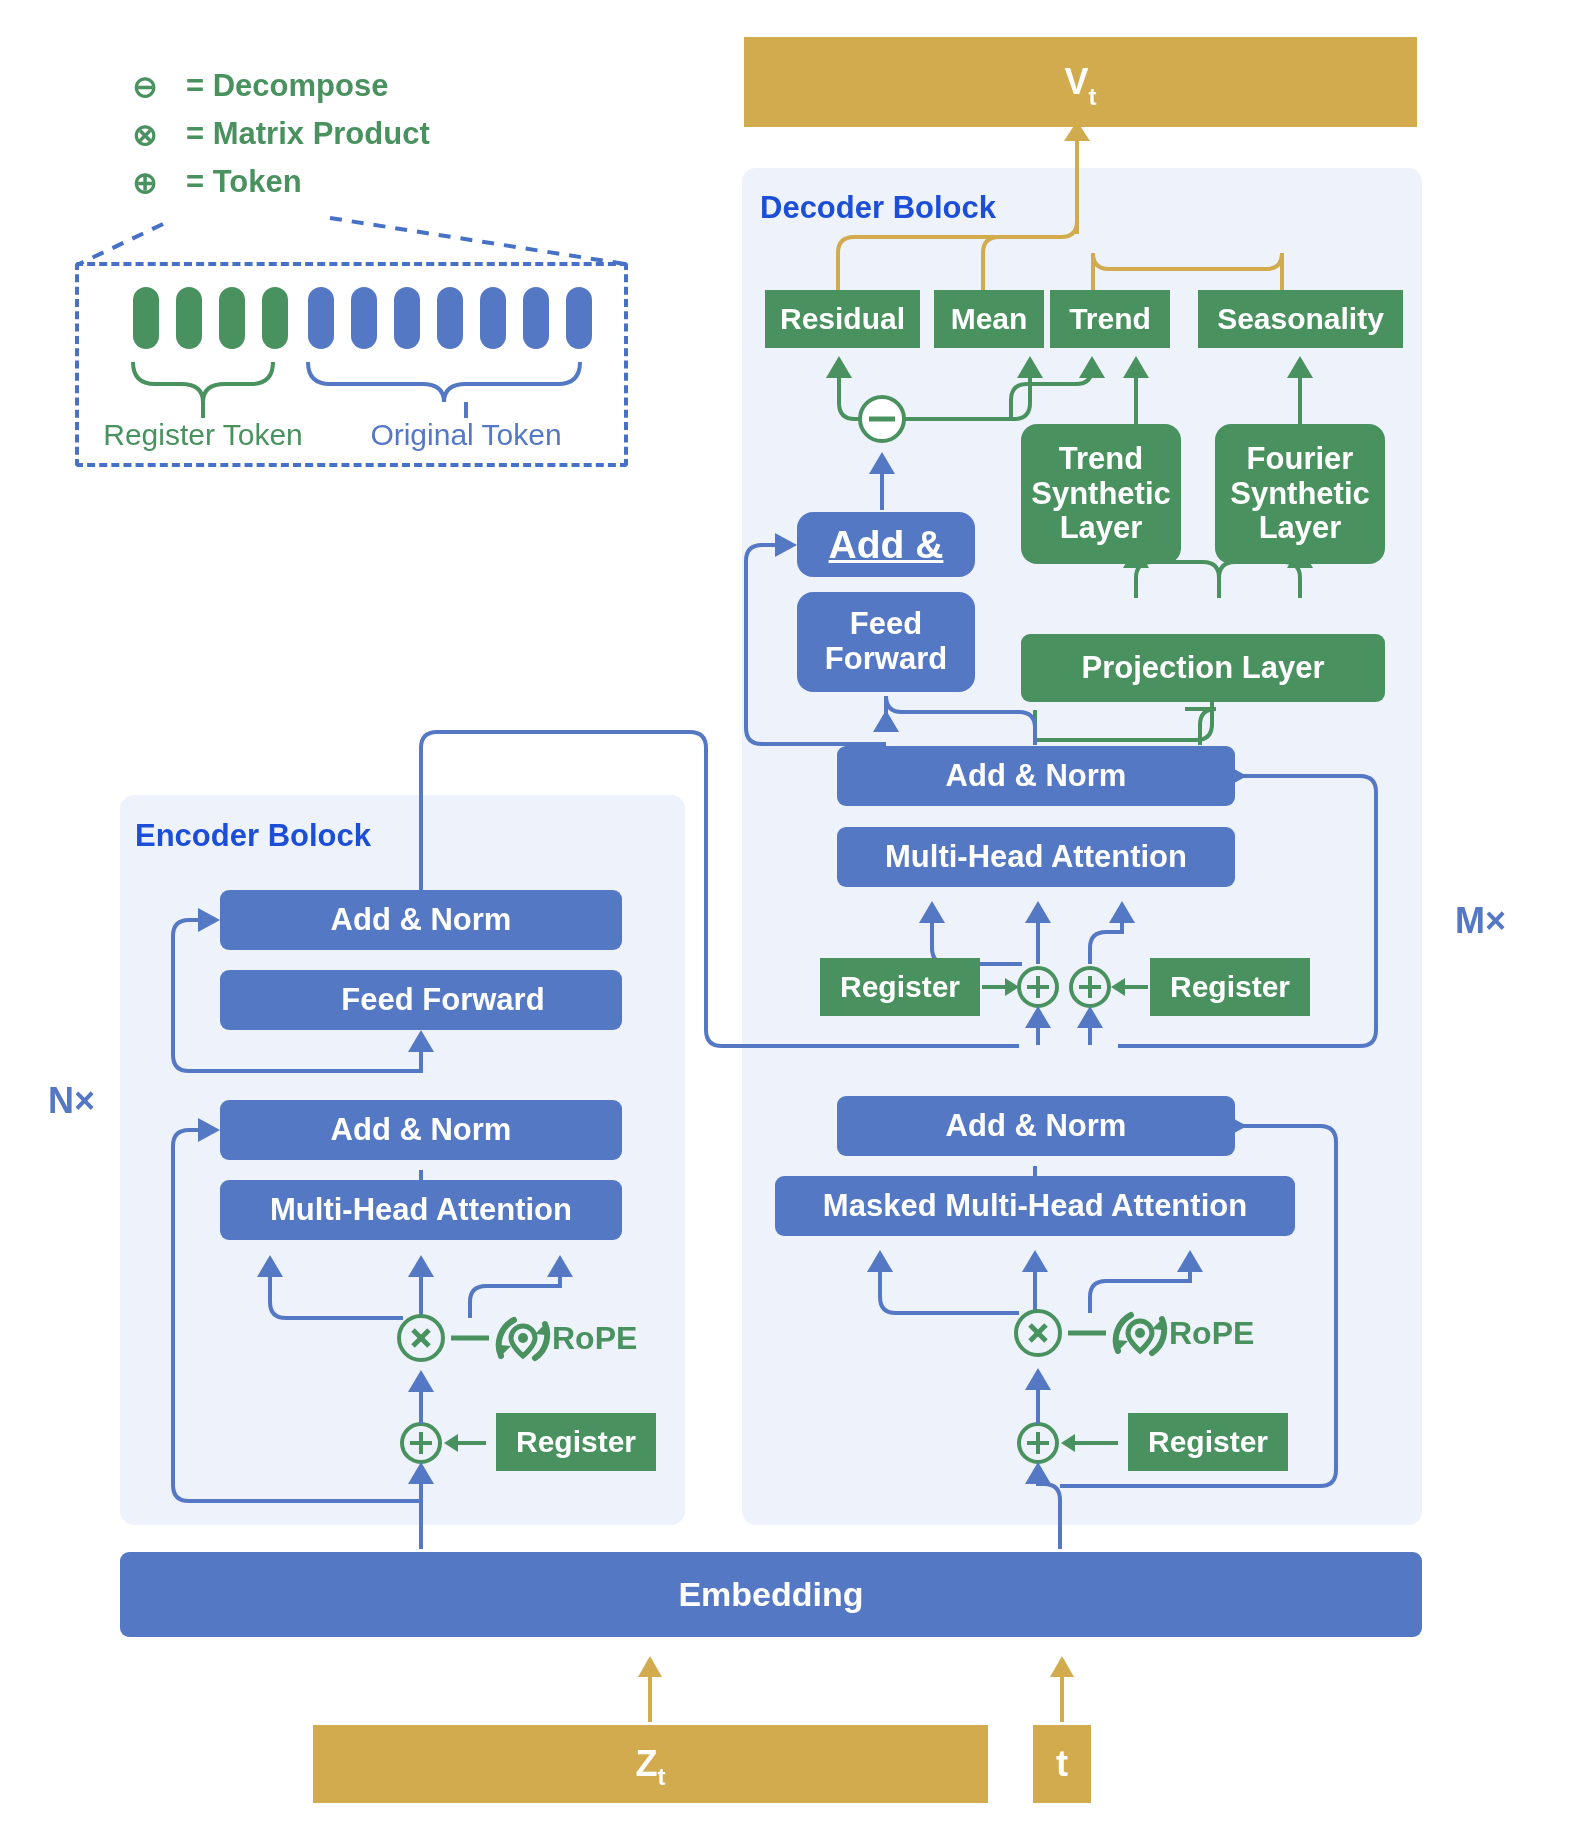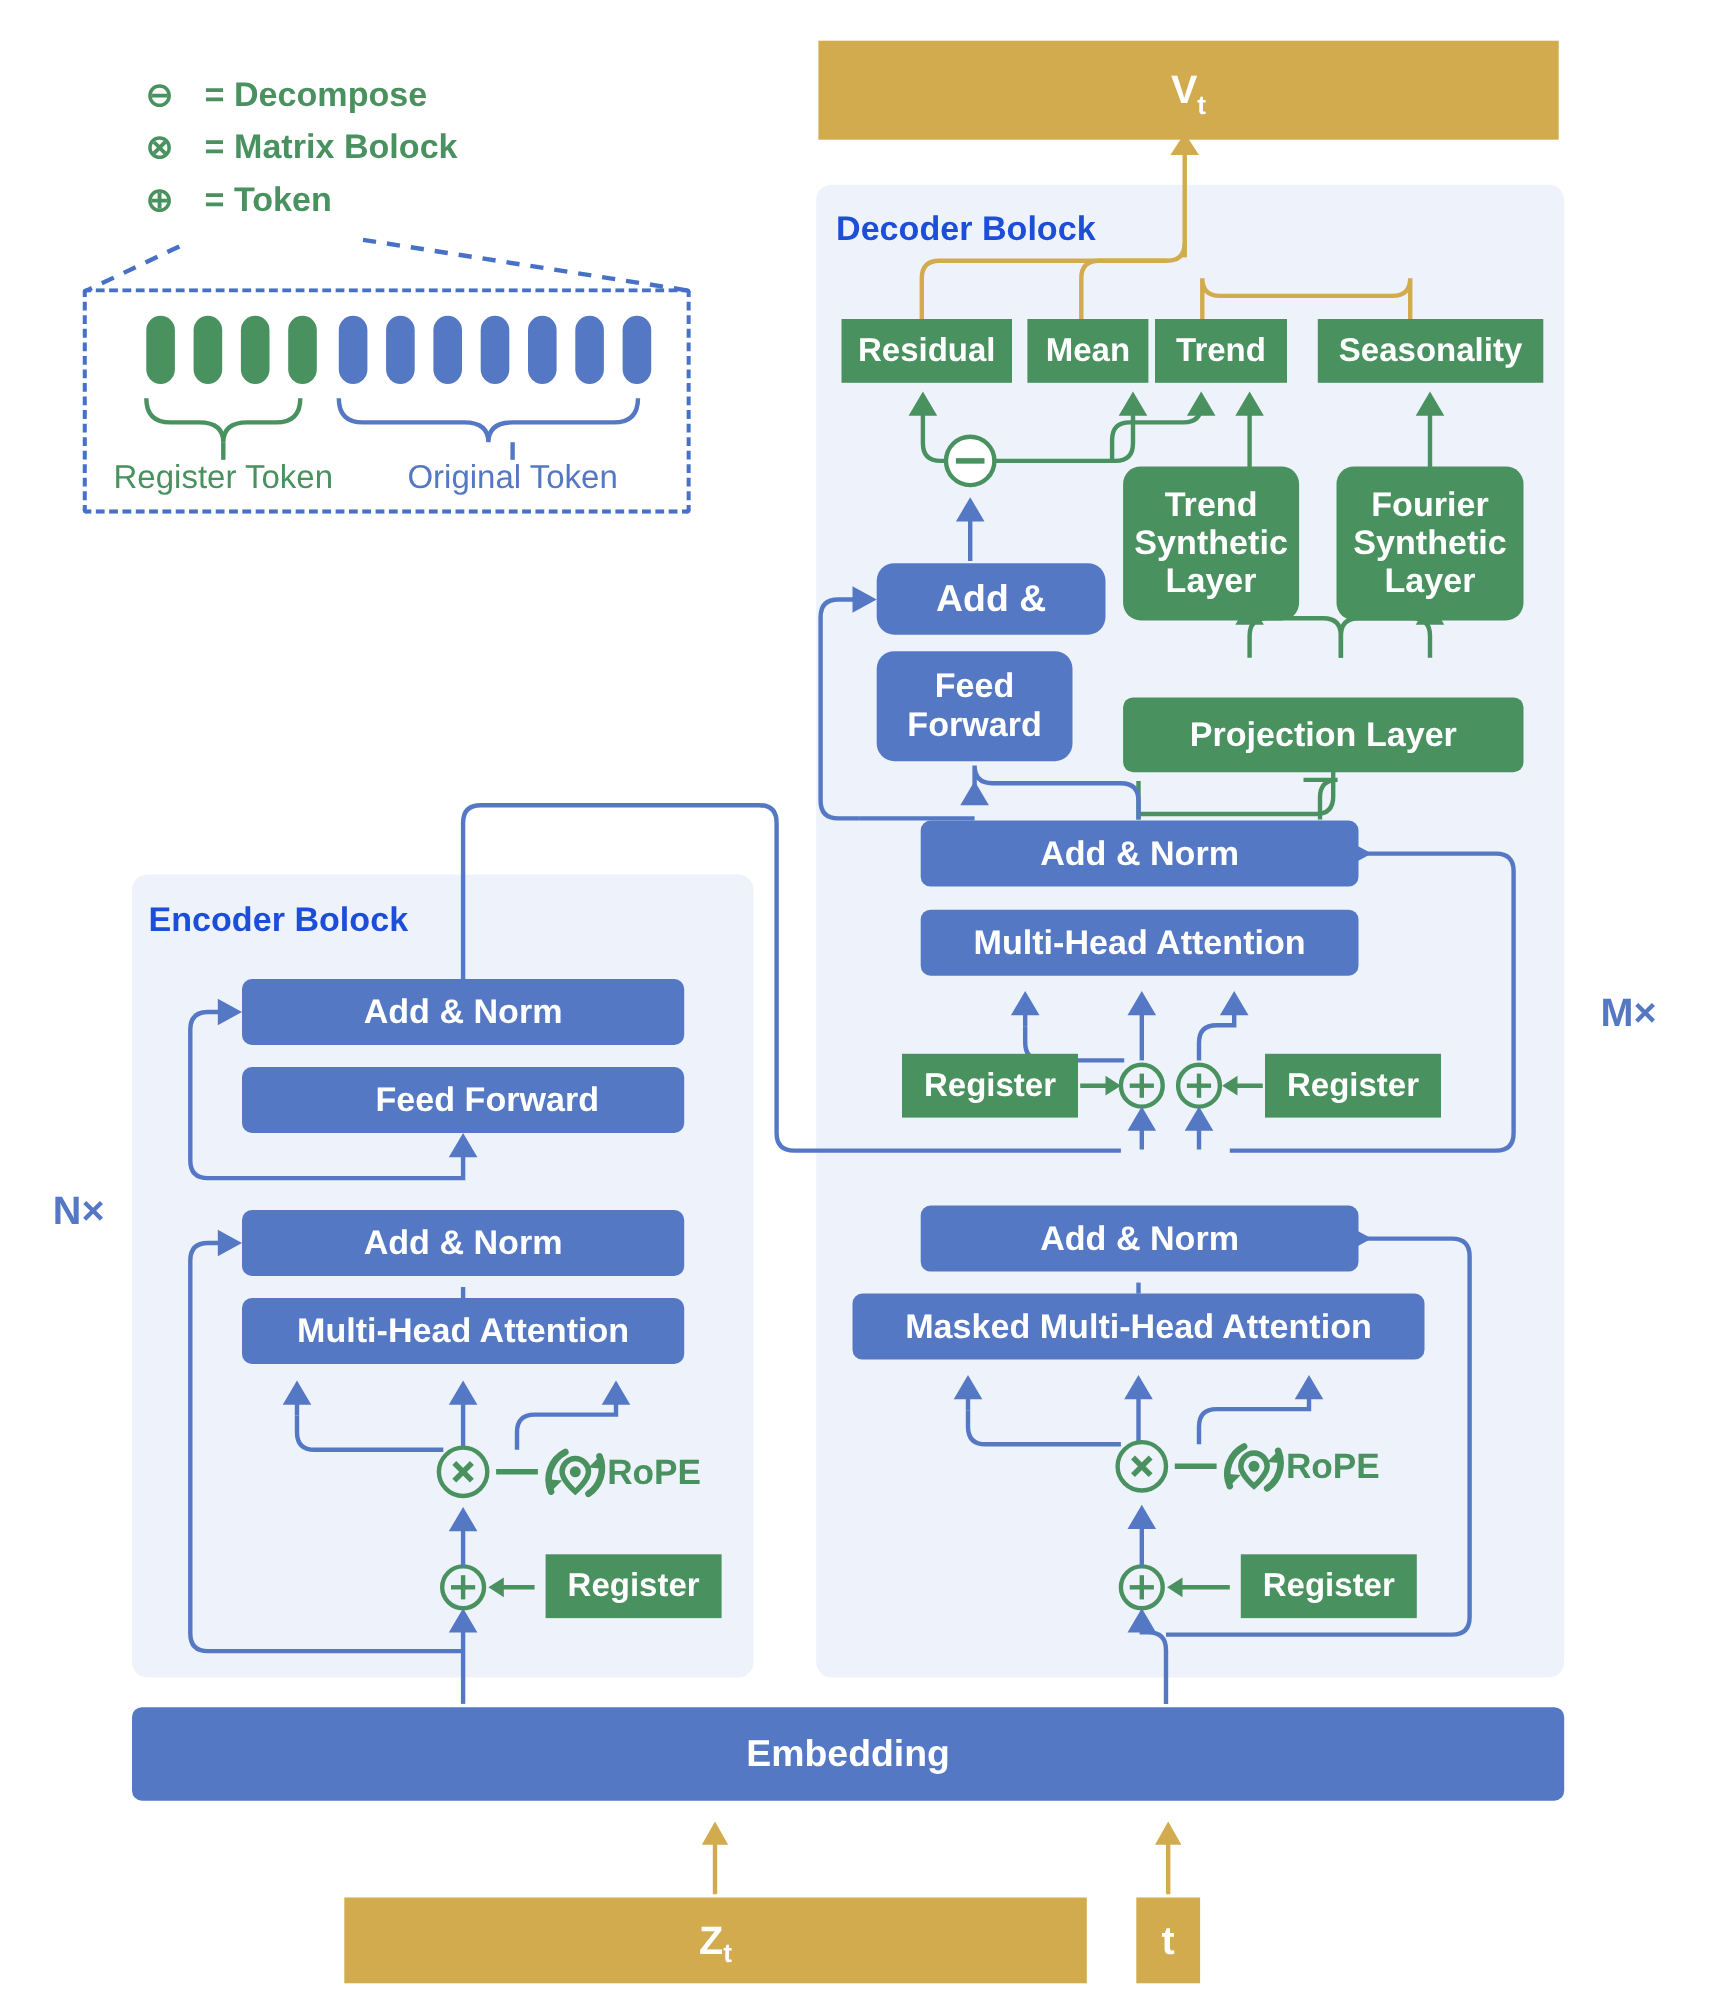--- a/index.html
+++ b/index.html
@@ -47,21 +47,21 @@
 
 <div id="stage">
 
   <div class="abs" style="left:128px;top:68px;">
     <div class="legend-row" style="margin-bottom:12px;">
       <span class="legend-sym">⊖</span>
       <span class="legend-txt">= Decompose</span>
     </div>
     <div class="legend-row" style="margin-bottom:12px;">
       <span class="legend-sym">⊗</span>
-      <span class="legend-txt">= Matrix Bolock</span>
+      <span class="legend-txt">= Matrix Product</span>
     </div>
     <div class="legend-row">
       <span class="legend-sym">⊕</span>
       <span class="legend-txt">= Token</span>
     </div>
   </div>
 
   <svg width="1578" height="1828">
     <path class="dash" d="M163,224 L79,264"></path>
     <path class="dash" d="M330,218 L625,264"></path>
@@ -155,21 +155,21 @@
     <span>Synthetic</span>
     <span>Layer</span>
   </div>
 
   <div class="abs blk green r14" style="left:1215px;top:424px;width:170px;height:140px;font-size:31px;flex-direction:column;">
     <span>Fourier</span>
     <span>Synthetic</span>
     <span>Layer</span>
   </div>
 
-  <div class="abs blk blue r14" style="left:797px;top:512px;width:208px;height:65px;font-size:34px;">Add &amp;</div>
+  <div class="abs blk blue r14" style="left:797px;top:512px;width:178px;height:65px;font-size:39px;text-decoration:underline;">Add &amp;</div>
   <div class="abs blk blue r14" style="left:797px;top:592px;width:178px;height:100px;font-size:31px;flex-direction:column;">
     <span>Feed</span>
     <span>Forward</span>
   </div>
 
   <div class="abs blk green r8" style="left:1021px;top:634px;width:364px;height:68px;font-size:31px;">Projection Layer</div>
 
   <svg width="1578" height="1828">
 
     <path class="sb" d="M781,744 L762,744 q-16,0 -16,-16 L746,561 q0,-16 16,-16 L785,545"></path>

